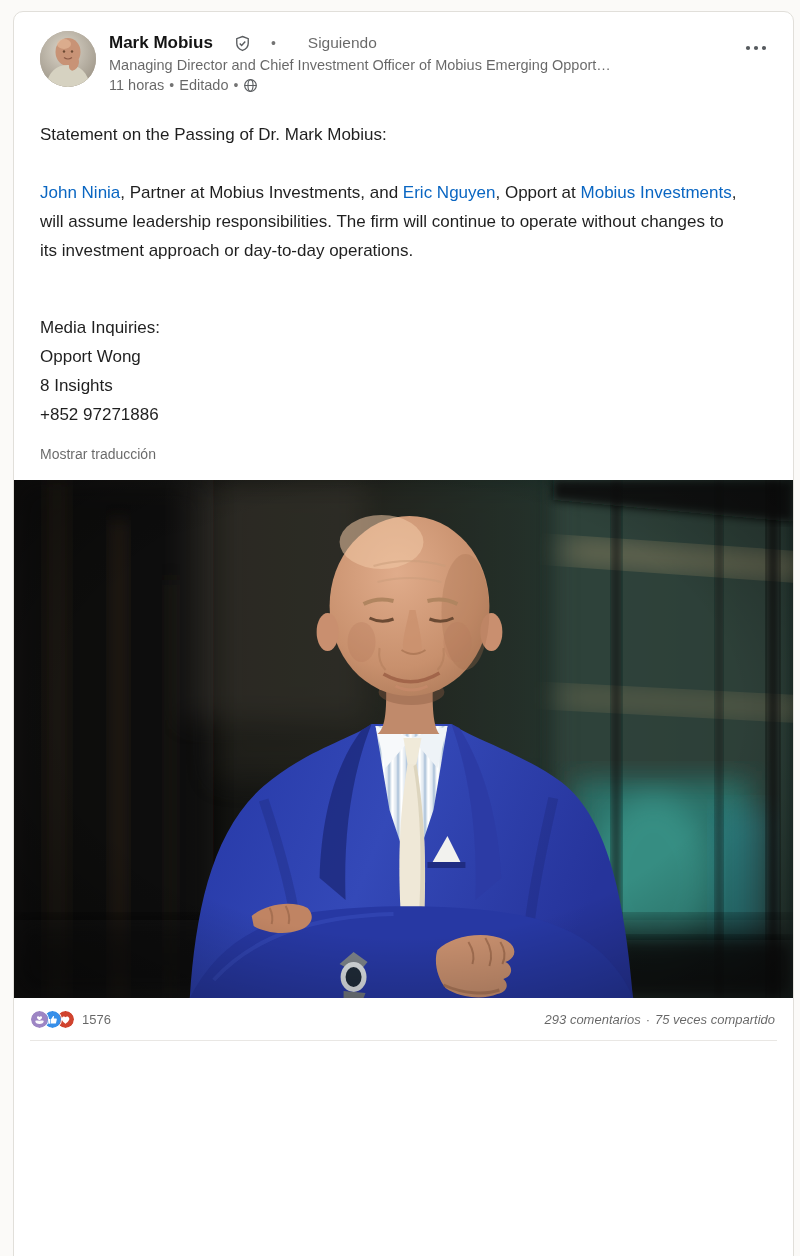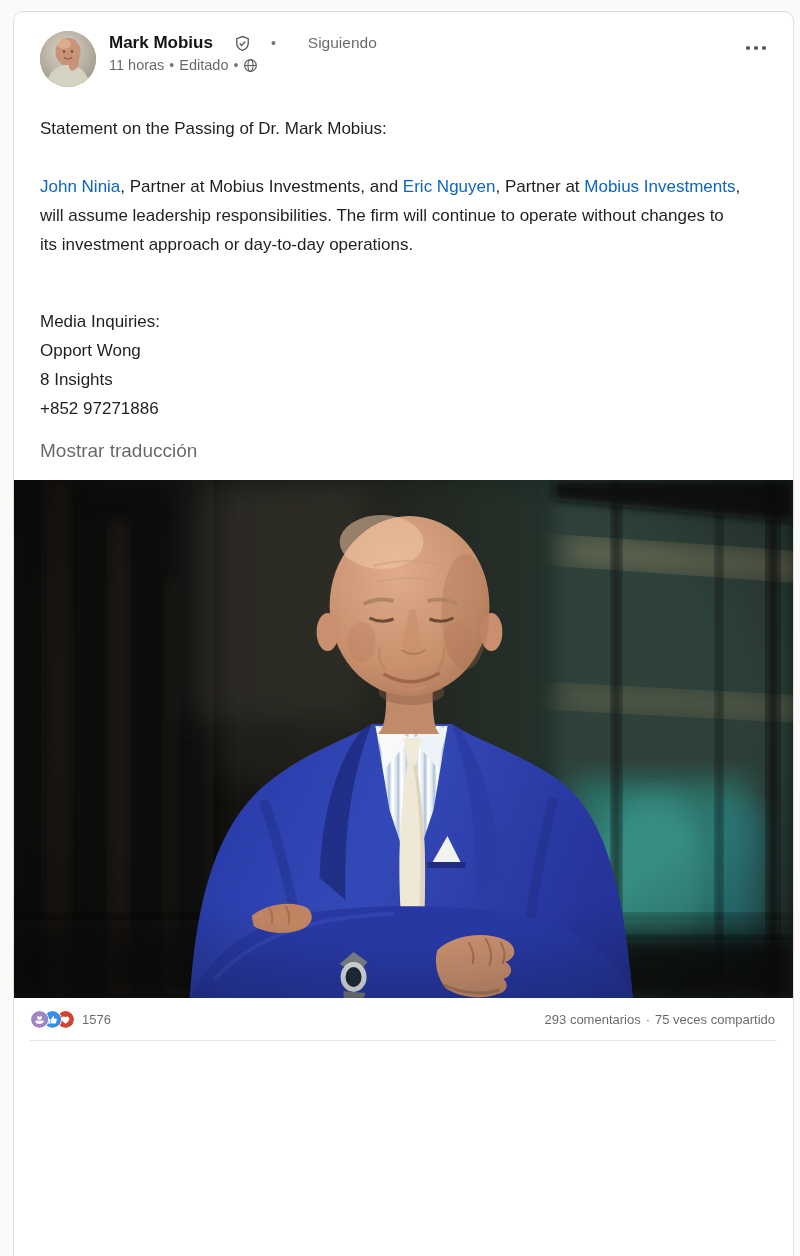--- a/index.html
+++ b/index.html
@@ -49,40 +49,40 @@
     font-size: 17px; line-height: 29px; color: rgba(0,0,0,0.88);
     max-width: 756px;
   }
   .post-body .para { margin: 0 0 29px 0; max-width: 704px; }
   .post-body .para-links { margin-bottom: 48px; }
   .post-body .media-line { margin: 0; }
   a.mention { color: var(--link, #0a66c2); text-decoration: none; cursor: pointer; }
   .translate-btn {
     display: block; margin: 17px 0 0 0; padding: 0;
     background: none; border: 0; cursor: pointer;
-    font-family: inherit; font-size: 19px; color: rgba(0,0,0,0.6);
+    font-family: inherit; font-size: 14px; color: rgba(0,0,0,0.6);
   }
   
   .post-image { margin: 18px 0 0 0; height: 518px; width: 779px; cursor: pointer; }
   .post-image svg { display: block; }
   
   .social-bar {
     display: flex; justify-content: space-between; align-items: center;
     padding: 13px 18px 12px 17px;
     font-size: 13px; color: rgba(0,0,0,0.6);
   }
   .reactions { display: flex; align-items: center; cursor: pointer; }
   .rx { width: 17px; height: 17px; border-radius: 50%; position: relative; }
   .rx svg { display: block; border-radius: 50%; box-shadow: 0 0 0 1px #fff; }
   .rx.support { z-index: 3; color: var(--reaction-support, #9d85c4); }
   .rx.like    { z-index: 2; margin-left: -4px; color: var(--reaction-like, #378fe9); }
   .rx.love    { z-index: 1; margin-left: -4px; color: var(--reaction-love, #d0432e); }
   .rx-count { margin-left: 8px; }
   .counts { display: flex; gap: 5px; align-items: center; }
-  .counts .clickable { cursor: pointer; }
+  .counts .clickable { cursor: pointer; font-style: italic; }
   .divider { border-top: 1px solid #e9e7e4; margin: 0 16px; }
 </style>
 </head>
 <body>
 
 <div class="post-card">
 
   <header class="post-header">
     <div class="avatar">
       <svg width="56" height="56" viewBox="0 0 56 56">
@@ -108,20 +108,21 @@
         <span class="author-name">Mark Mobius</span>
         <span class="badge">
           <svg width="17" height="17" viewBox="0 0 16 16">
             <path d="M8 1.4 L13.4 3.4 V7.8 C13.4 11.3 11 13.5 8 14.5 C5 13.5 2.6 11.3 2.6 7.8 V3.4 Z" fill="none" stroke="#5b5e61" stroke-width="1.3"></path>
             <path d="M5.4 8 L7.2 9.8 L10.6 6.2" fill="none" stroke="#5b5e61" stroke-width="1.4"></path>
           </svg>
         </span>
         <span class="dot-sep">•</span>
         <span class="follow-status">Siguiendo</span>
       </div>
+      <div class="headline">Managing Director and Chief Investment Officer of Mobius Emerging Opport…</div>
       <div class="meta-row">
         <span>11 horas</span>
         <span class="dot-sep">•</span>
         <span>Editado</span>
         <span class="dot-sep">•</span>
         <span style="display:inline-flex">
           <svg width="15" height="15" viewBox="0 0 16 16">
             <circle cx="8" cy="8" r="6.2" fill="none" stroke="#5b5e61" stroke-width="1.3"></circle>
             <line x1="1.8" y1="8" x2="14.2" y2="8" stroke="#5b5e61" stroke-width="1.2"></line>
             <ellipse cx="8" cy="8" rx="2.7" ry="6.2" fill="none" stroke="#5b5e61" stroke-width="1.2"></ellipse>
@@ -136,21 +137,21 @@
           <circle cx="3" cy="3" r="2.1" fill="#565a5e"></circle>
           <circle cx="11" cy="3" r="2.1" fill="#565a5e"></circle>
           <circle cx="19" cy="3" r="2.1" fill="#565a5e"></circle>
         </svg>
       </span>
     </button>
   </header>
 
   <div class="post-body">
     <p class="para">Statement on the Passing of Dr. Mark Mobius:</p>
-    <p class="para para-links"><a class="mention">John Ninia</a><span>, Partner at Mobius Investments, and </span><a class="mention">Eric Nguyen</a><span>, Partner at </span><a class="mention">Mobius Investments</a><span>, will assume leadership responsibilities. The firm will continue to operate without changes to its investment approach or day-to-day operations.</span></p>
+    <p class="para para-links"><a class="mention">John Ninia</a><span>, Partner at Mobius Investments, and </span><a class="mention">Eric Nguyen</a><span>, Opport at </span><a class="mention">Mobius Investments</a><span>, will assume leadership responsibilities. The firm will continue to operate without changes to its investment approach or day-to-day operations.</span></p>
     <p class="media-line">Media Inquiries:</p>
     <p class="media-line">Opport Wong</p>
     <p class="media-line">8 Insights</p>
     <p class="media-line">+852 97271886</p>
     <button class="translate-btn">Mostrar traducción</button>
   </div>
 
   <figure class="post-image">
     <svg width="779" height="518" viewBox="0 0 780 518" preserveAspectRatio="none">
       <defs>

